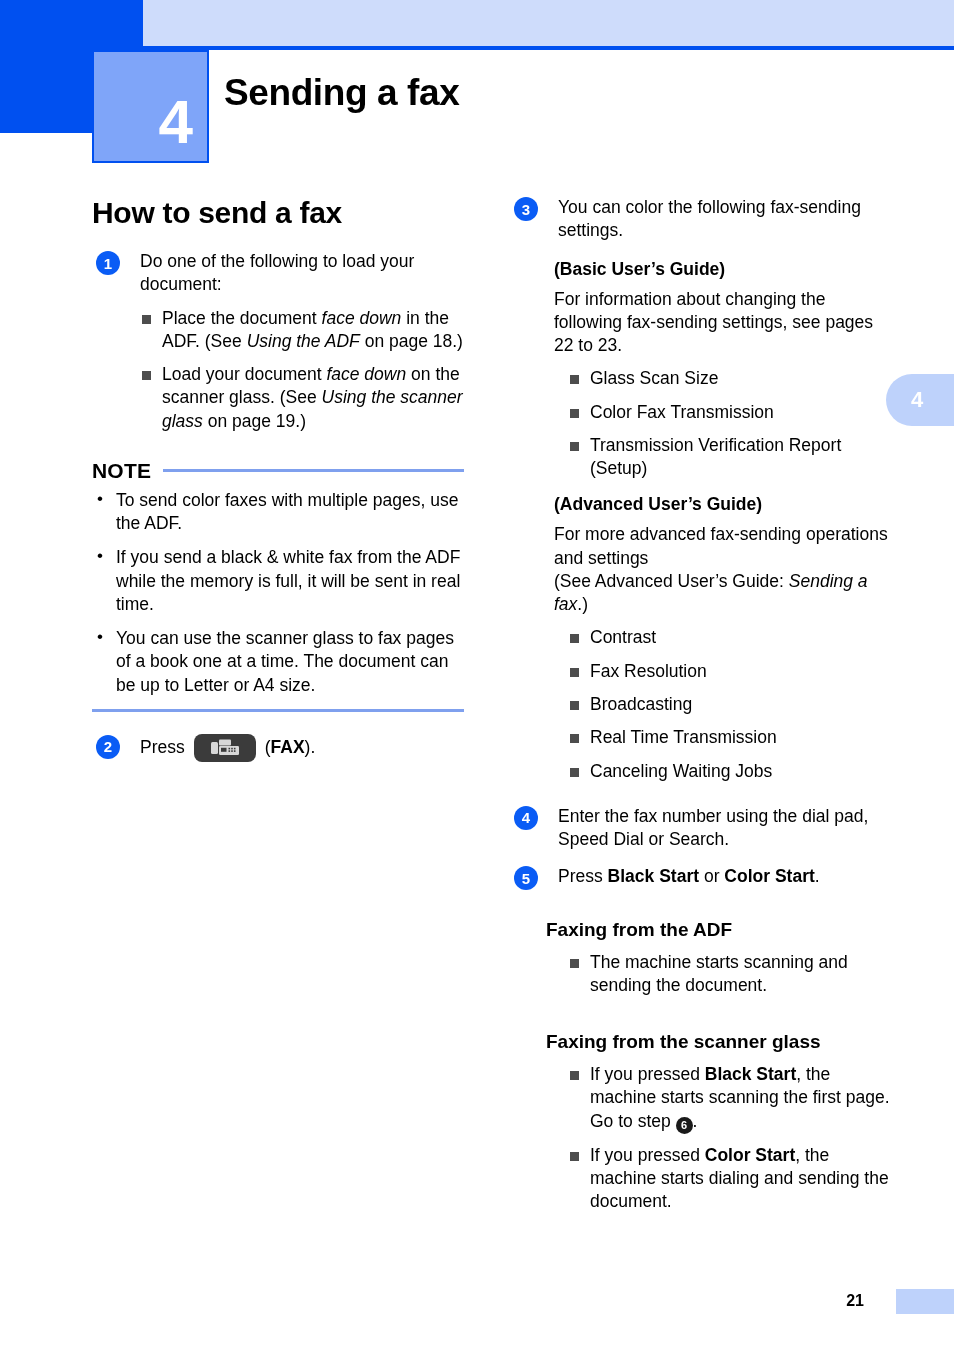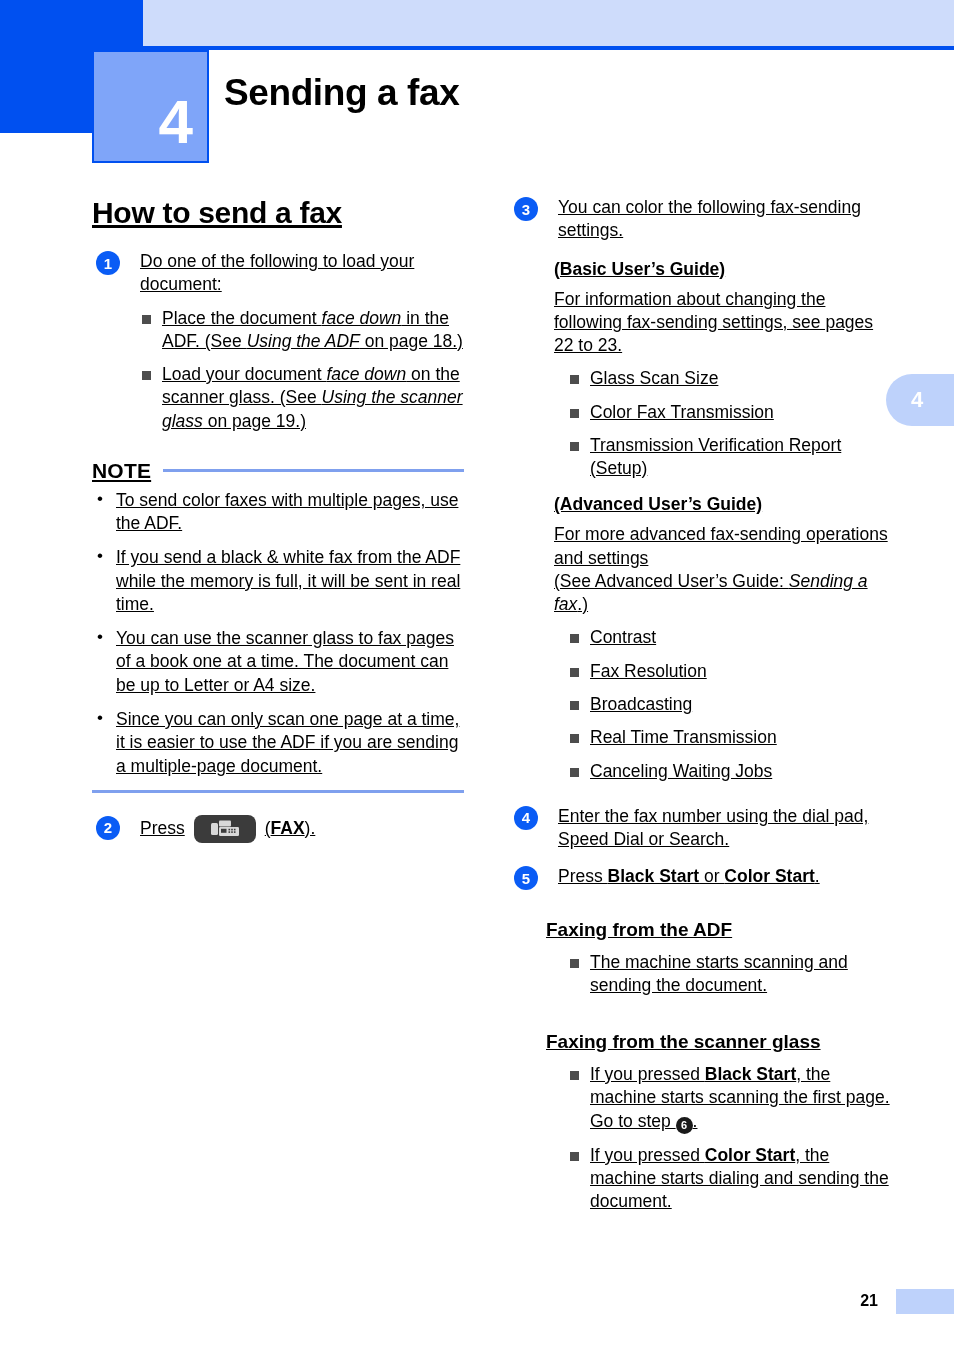--- a/index.html
+++ b/index.html
@@ -75,21 +75,20 @@
     align-items: center;
     justify-content: center;
     padding-right: 6px;
   }
 
   
   .col {
     position: absolute;
     top: 196px;
     width: 380px;
-    text-decoration: underline;
   }
   .col-left  { left: 92px; }
   .col-right { left: 510px; }
 
   .h1 {
     font-size: 30px;
     font-weight: bold;
     letter-spacing: -0.3px;
     margin-bottom: 20px;
   }
@@ -234,21 +233,21 @@
     color: #ffffff;
     font-size: 11px;
     font-weight: bold;
     vertical-align: -2px;
     line-height: 1;
   }
 
   
   .footer-num {
     position: absolute;
-    right: 76px; bottom: 40px;
+    right: 90px; bottom: 40px;
     font-size: 16px;
     font-weight: bold;
   }
   .footer-block {
     position: absolute;
     right: 0; bottom: 36px;
     width: 58px; height: 25px;
     background: #bed2fb;
   }
 </style>
@@ -290,21 +289,20 @@
 
     <div class="note">
       <div class="note-head">
         <span class="note-title">NOTE</span>
         <span class="note-line"></span>
       </div>
       <ul class="dots">
         <li>To send color faxes with multiple pages, use the ADF.</li>
         <li>If you send a black &amp; white fax from the ADF while the memory is full, it will be sent in real time.</li>
         <li>You can use the scanner glass to fax pages of a book one at a time. The document can be up to Letter or A4 size.</li>
-        <li>Since you can only scan one page at a time, it is easier to use the ADF if you are sending a multiple-page document.</li>
       </ul>
       <div class="note-bottom"></div>
     </div>
 
     <div class="step">
       <span class="step-badge">2</span>
       <div class="press-row">
         <span>Press</span>
         <span class="fax-key">
           <svg width="30" height="17" viewBox="0 0 30 17" aria-hidden="true">

